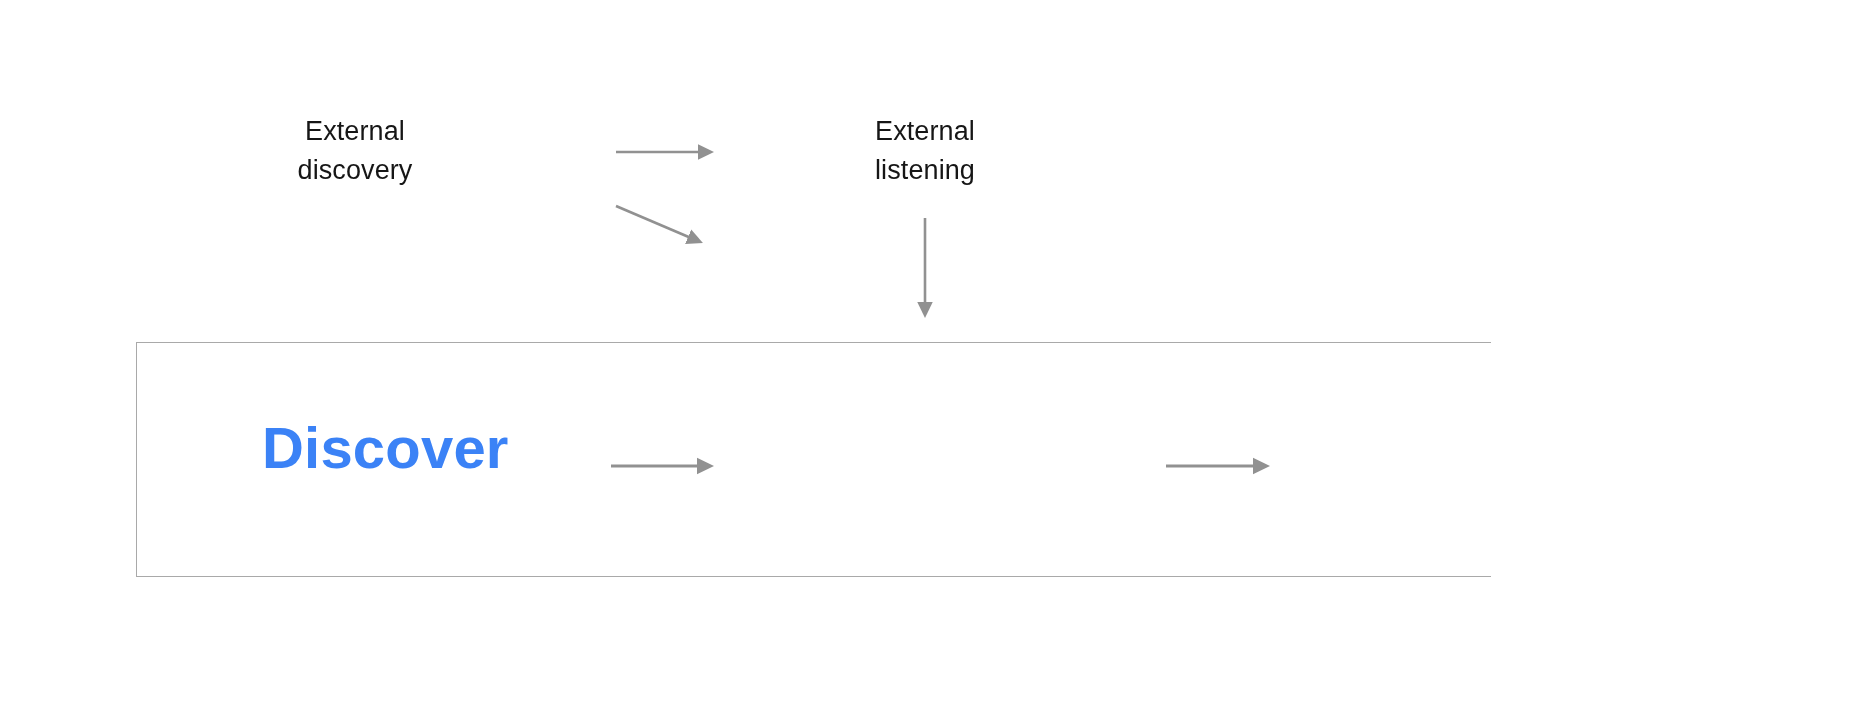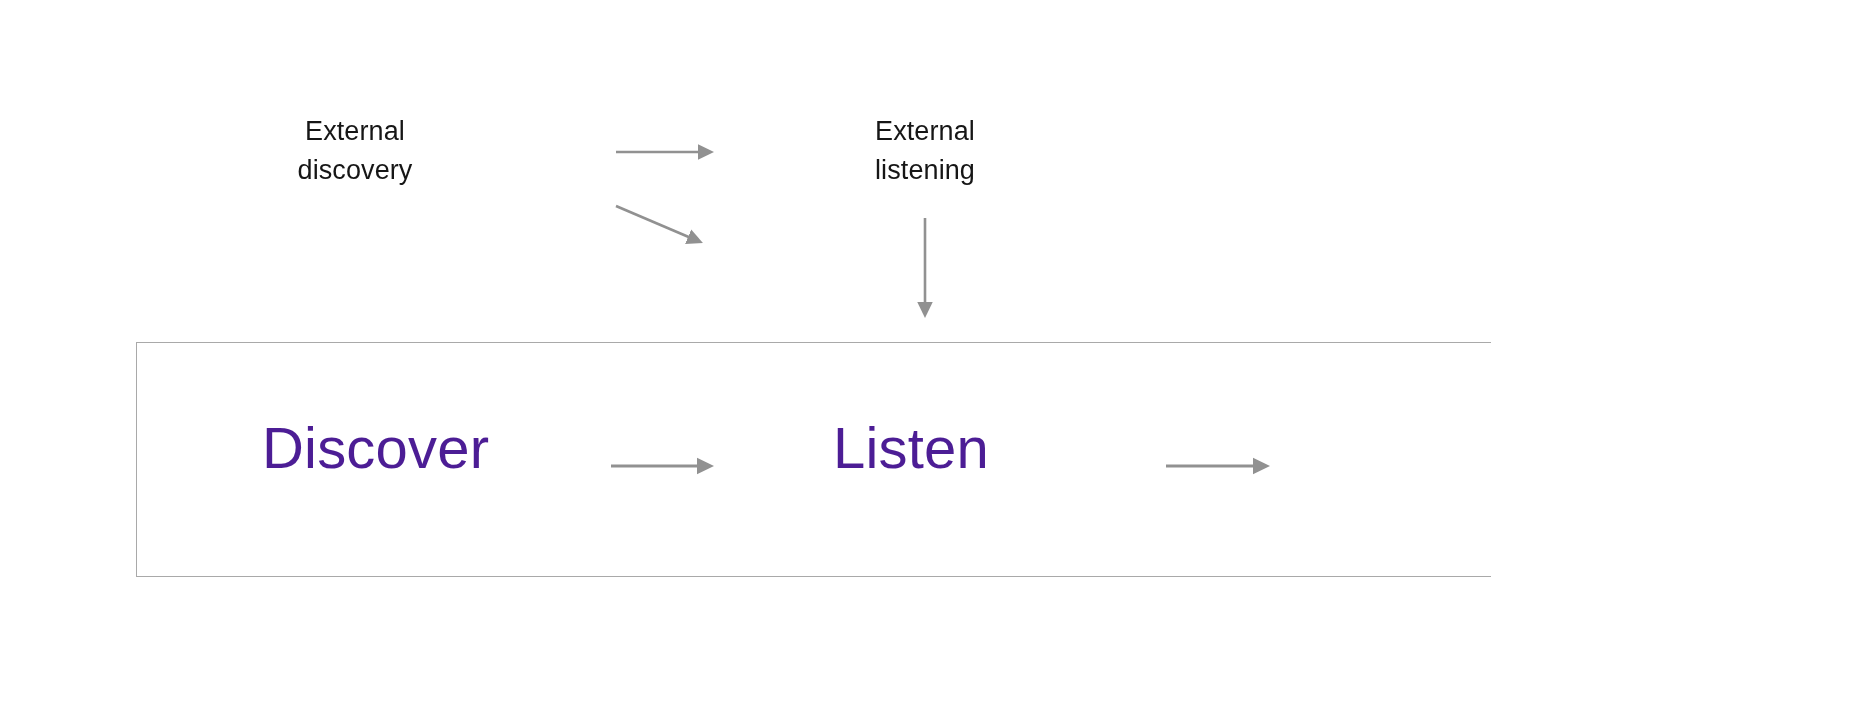--- a/index.html
+++ b/index.html
@@ -57,23 +57,23 @@
     left: 136px;
     top: 342px;
     width: 1576px;
     height: 235px;
     border: 1.6px solid #a9a9a9;
     box-sizing: border-box;
     background: #ffffff;
   }
   .stage-label {
     position: absolute;
-    color: #4c1d95;
+    color: #3b82f6;
     font-size: 58px;
-    font-weight: 400;
+    font-weight: 700;
     line-height: 1;
     letter-spacing: 0.2px;
     white-space: nowrap;
   }
   #stage-discover { left: 262px; top: 419px; }
   #stage-listen   { left: 833px; top: 419px; }
   #stage-buy      { left: 1389px; top: 419px; }
 </style>
 </head>
 <body>
@@ -83,21 +83,20 @@
   <div class="ext-label" id="ext-discovery-label">External
 discovery</div>
 
   <div class="ext-label" id="ext-listening-label">External
 listening</div>
 
   <div id="funnel-box"></div>
 
   <div class="stage-label" id="stage-discover">Discover</div>
 
-  <div class="stage-label" id="stage-listen">Listen</div>
 
 
   <svg id="arrow-layer" viewBox="0 0 1854 712">
     <defs>
       <marker id="head" markerWidth="7" markerHeight="7" refX="1.2" refY="3.2" orient="auto" markerUnits="strokeWidth">
         <path d="M0,0.2 L0,6.2 L6.2,3.2 z" fill="#919191"></path>
       </marker>
     </defs>
 
     <line x1="616" y1="152" x2="701" y2="152" stroke="#919191" stroke-width="2.6" marker-end="url(#head)"></line>

